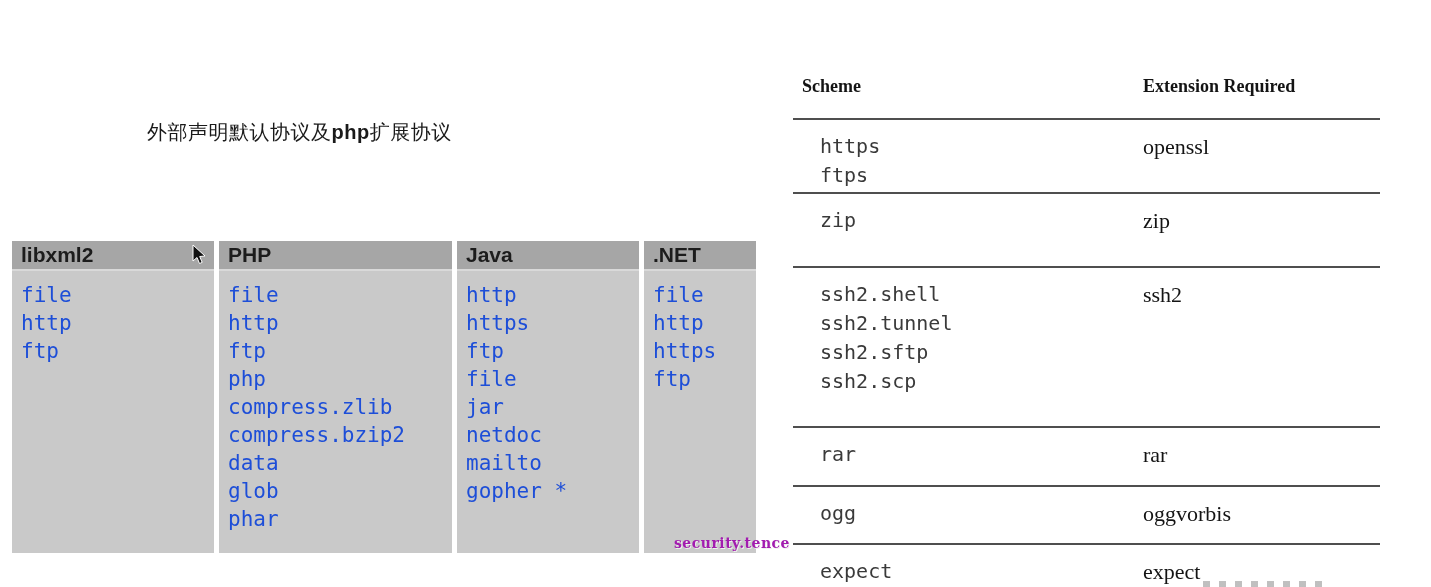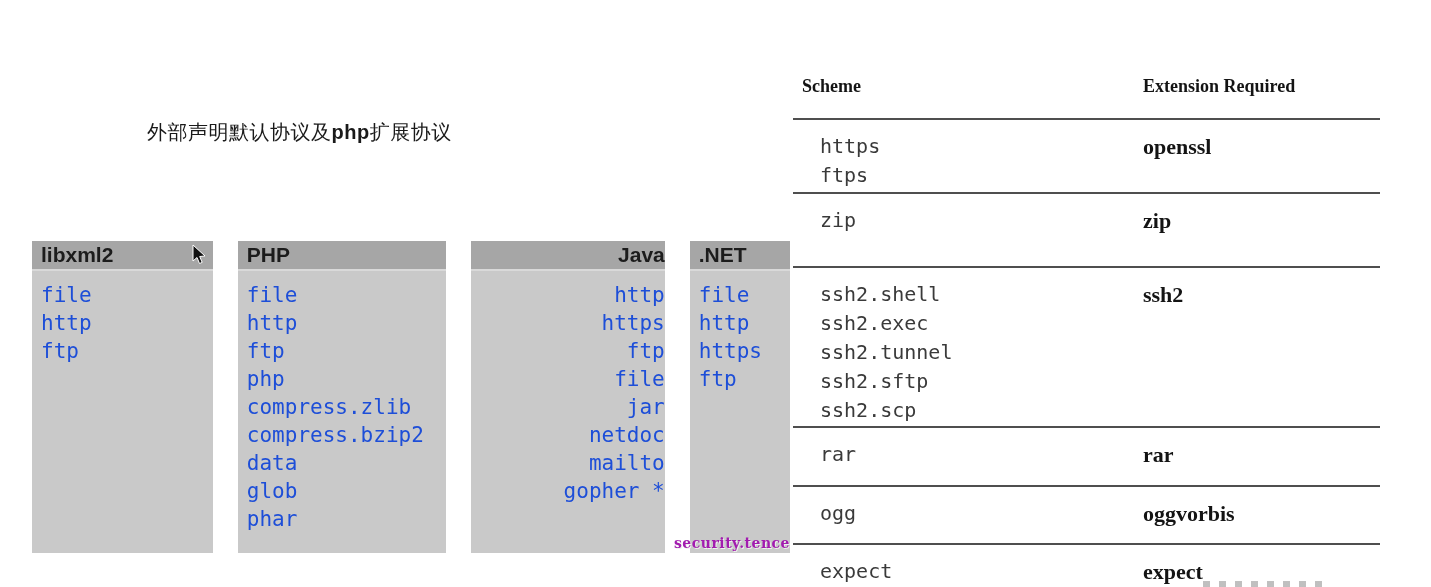--- a/index.html
+++ b/index.html
@@ -7,24 +7,24 @@
           font-family:"Liberation Sans","DejaVu Sans",sans-serif;}
 
   
   .title{position:absolute;left:147px;top:119px;font-size:20px;color:#1a1a1a;
          letter-spacing:.5px;white-space:nowrap;}
   .title b{font-weight:bold;}
 
   
   .left-table{position:absolute;left:12px;top:241px;width:778px;height:312px;
               display:flex;gap:5px;}
-  .ltcol{display:flex;flex-direction:column;height:100%;margin-left:20px;}
+  .ltcol{display:flex;flex-direction:column;height:100%;}
   .ltcol:nth-child(1){width:202px;}
   .ltcol:nth-child(2){width:233px;}
-  .ltcol:nth-child(3){width:216px;text-align:right;}
+  .ltcol:nth-child(3){width:182px;}
   .ltcol:nth-child(4){width:112px;}
   .lthead{height:28px;line-height:28px;background:#a6a6a6;color:#1c1c1c;
           font-size:21px;font-weight:bold;padding-left:9px;
           border-bottom:2px solid #d9d9d9;flex:0 0 auto;}
   .ltbody{flex:1 1 auto;background:#c9c9c9;padding:10px 0 0 9px;box-sizing:border-box;}
   .ltitem{font-family:"DejaVu Sans Mono","Liberation Mono",monospace;
           font-size:21px;line-height:28px;color:#1d4ed8;white-space:pre;}
 
   
   .watermark{position:absolute;left:616px;top:535px;width:174px;text-align:right;
@@ -43,21 +43,21 @@
   .rtrow:nth-child(2){height:74px;}   
   .rtrow:nth-child(3){height:74px;}   
   .rtrow:nth-child(4){height:160px;}  
   .rtrow:nth-child(5){height:59px;}   
   .rtrow:nth-child(6){height:58px;}   
   .rtrow:nth-child(7){border-bottom:none;height:70px;} 
   .rtschemes{padding-left:27px;}
   .rtscheme{font-family:"DejaVu Sans Mono","Liberation Mono",monospace;
             font-size:20px;line-height:29px;color:#3a3a3a;white-space:pre;}
   .rtext{font-family:"Liberation Serif","DejaVu Serif",serif;font-size:22px;
-         color:#141414;margin-top:2px;font-weight:bold;}
+         color:#141414;margin-top:2px;}
 
   
   .cursor{position:absolute;left:192px;top:244px;width:14px;height:22px;}
 
   
   .cutoff{position:absolute;left:1203px;top:581px;width:120px;height:6px;opacity:.55;
           background:repeating-linear-gradient(90deg,#8c8c8c 0 7px,transparent 7px 16px);}
 </style>
 </head>
 <body>
@@ -131,21 +131,20 @@
       </div>
       <div class="rtrow">
         <div class="rtschemes">
           <div class="rtscheme">zip</div>
         </div>
         <div class="rtext">zip</div>
       </div>
       <div class="rtrow">
         <div class="rtschemes">
           <div class="rtscheme">ssh2.shell</div>
-          <div class="rtscheme">ssh2.exec</div>
           <div class="rtscheme">ssh2.tunnel</div>
           <div class="rtscheme">ssh2.sftp</div>
           <div class="rtscheme">ssh2.scp</div>
         </div>
         <div class="rtext">ssh2</div>
       </div>
       <div class="rtrow">
         <div class="rtschemes">
           <div class="rtscheme">rar</div>
         </div>

